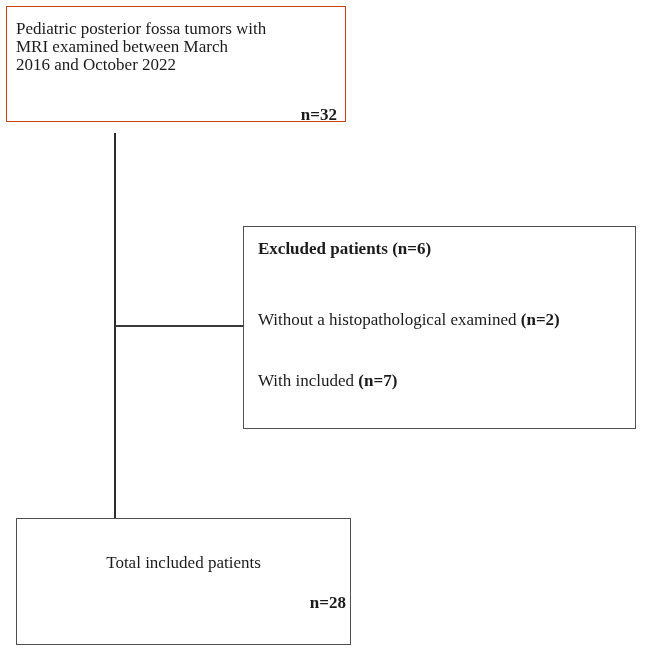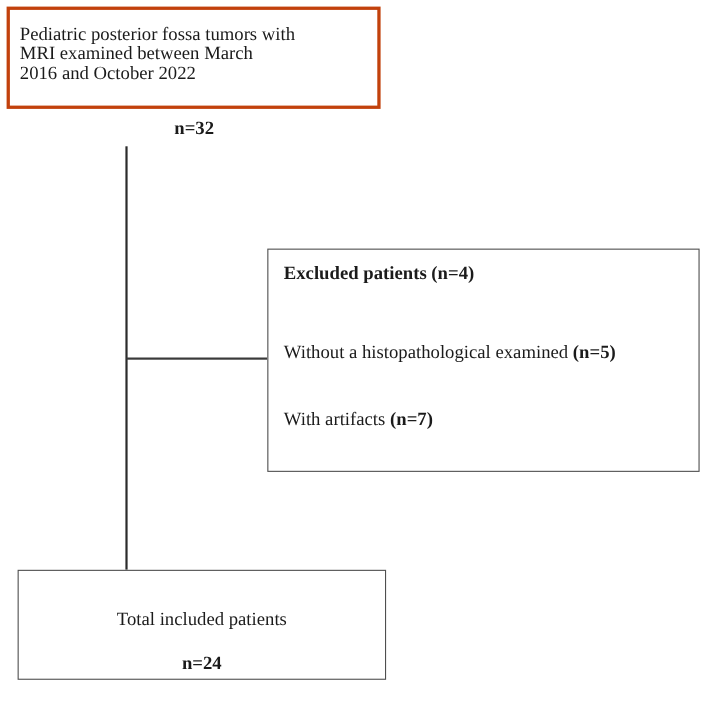--- a/index.html
+++ b/index.html
@@ -19,31 +19,31 @@
   .box {
     position: absolute;
     background: #ffffff;
     box-sizing: border-box;
     font-size: 17px;
   }
   .top-box {
     left: 6px;
     top: 6px;
     width: 340px;
-    height: 93px;
-    border: 3px solid #c2410c;
+    height: 116px;
+    border: 1px solid #c2410c;
     padding: 13px 8px 0 9px;
   }
   .top-box .line {
     line-height: 17.8px;
     white-space: nowrap;
   }
   .count {
     font-weight: bold;
-    text-align: center;
+    text-align: right;
     line-height: 18px;
   }
   .top-box .count {
     margin-top: 33px;
   }
   .vline {
     position: absolute;
     left: 114px;
     top: 133px;
     width: 2px;
@@ -75,21 +75,21 @@
     line-height: 20px;
     white-space: nowrap;
   }
   .excl-item-1 { margin-top: 51px; }
   .excl-item-2 { margin-top: 41px; }
   .excl-item b { font-weight: bold; }
   .bottom-box {
     left: 16px;
     top: 518px;
     width: 335px;
-    height: 100px;
+    height: 127px;
     border: 1px solid #4f4f4f;
     padding: 34px 4px 0 4px;
     text-align: center;
   }
   .bottom-box .main-text {
     line-height: 20px;
     white-space: nowrap;
   }
   .bottom-box .count {
     margin-top: 21px;
@@ -104,27 +104,27 @@
     <div class="line">Pediatric posterior fossa tumors with</div>
     <div class="line">MRI examined between March</div>
     <div class="line">2016 and October 2022</div>
     <div class="count">n=32</div>
   </div>
 
   <div class="vline"></div>
   <div class="hline"></div>
 
   <div class="box excluded-box">
-    <div class="excl-title">Excluded patients (n=4)</div>
+    <div class="excl-title">Excluded patients (n=6)</div>
     <div class="excl-item excl-item-1">
-      <span>Without a histopathological examined </span><b>(n=5)</b>
+      <span>Without a histopathological examined </span><b>(n=2)</b>
     </div>
     <div class="excl-item excl-item-2">
-      <span>With artifacts </span><b>(n=7)</b>
+      <span>With included </span><b>(n=7)</b>
     </div>
   </div>
 
   <div class="box bottom-box">
     <div class="main-text">Total included patients</div>
-    <div class="count">n=24</div>
+    <div class="count">n=28</div>
   </div>
 
 </div>
 
 </body></html>

